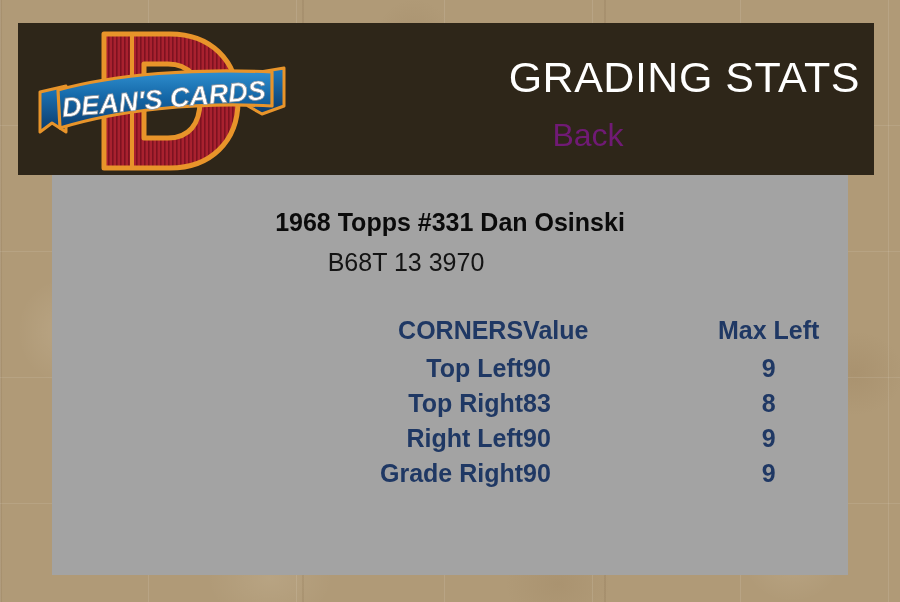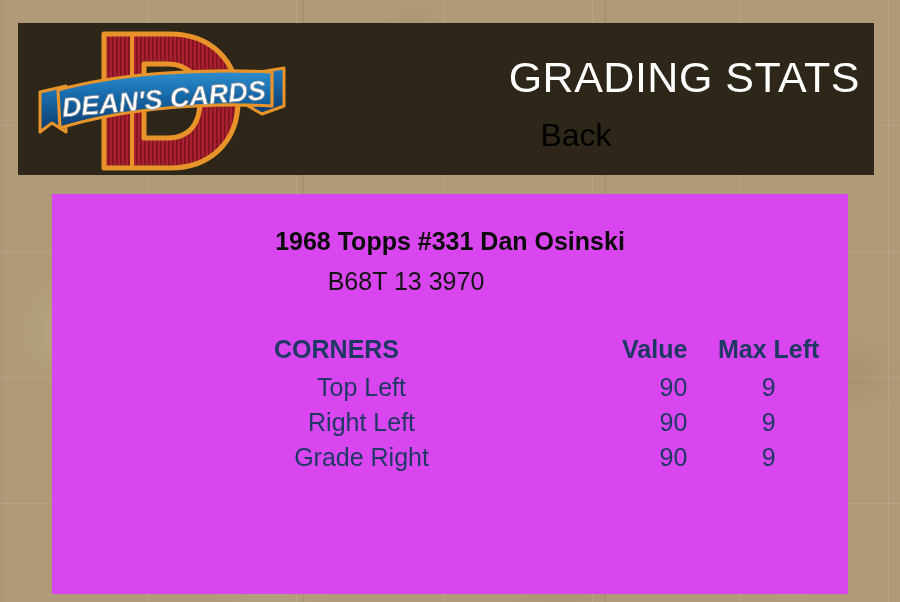--- a/index.html
+++ b/index.html
@@ -92,40 +92,39 @@
     text-align: right;
     color: #ffffff;
     font-size: 43px;
     line-height: 50px;
     font-weight: 400;
     letter-spacing: .5px;
     white-space: nowrap;
   }
   .header-subtitle {
     position: absolute;
-    left: 292px;
+    left: 304px;
     top: 116px;
     width: 568px;
     text-align: center;
-    color: #000000;
+    color: #701a75;
     font-size: 32px;
     line-height: 38px;
     font-weight: 400;
     white-space: nowrap;
   }
 
   
   .panel {
     position: absolute;
     left: 52px;
     top: 175px;
     width: 796px;
     height: 400px;
-    background: #d946ef;
-    margin-top: 19px;
+    background: #a3a3a3;
   }
 
   .card-title {
     position: absolute;
     left: 0;
     top: 32px;
     width: 796px;
     text-align: center;
     color: #0b0b0b;
     font-size: 25px;
@@ -152,29 +151,29 @@
     left: 98px;
     top: 138px;
     width: 700px;
     border-collapse: collapse;
     color: #1f3864;
   }
   .stats th, .stats td {
     padding: 0;
     font-size: 25px;
     line-height: 35px;
-    font-weight: 400;
+    font-weight: 700;
     vertical-align: middle;
   }
   .stats th {
     font-weight: bold;
     padding-bottom: 3px;
   }
-  .col-label  { width: 350px; text-align: center; }
-  .col-value  { width: 175px; text-align: right; }
+  .col-label  { width: 350px; text-align: right; }
+  .col-value  { width: 175px; text-align: left; }
   .col-max    { width: 175px; text-align: center; }
   .stats td.col-label { padding-left: 50px; }
 </style>
 </head>
 <body>
 
 <div id="page">
 
   <div class="bg-texture"></div>
 
@@ -240,20 +239,25 @@
           <th class="col-max">Max Left</th>
         </tr>
       </thead>
       <tbody>
         <tr>
           <td class="col-label">Top Left</td>
           <td class="col-value">90</td>
           <td class="col-max">9</td>
         </tr>
         <tr>
+          <td class="col-label">Top Right</td>
+          <td class="col-value">83</td>
+          <td class="col-max">8</td>
+        </tr>
+        <tr>
           <td class="col-label">Right Left</td>
           <td class="col-value">90</td>
           <td class="col-max">9</td>
         </tr>
         <tr>
           <td class="col-label">Grade Right</td>
           <td class="col-value">90</td>
           <td class="col-max">9</td>
         </tr>
       </tbody>

